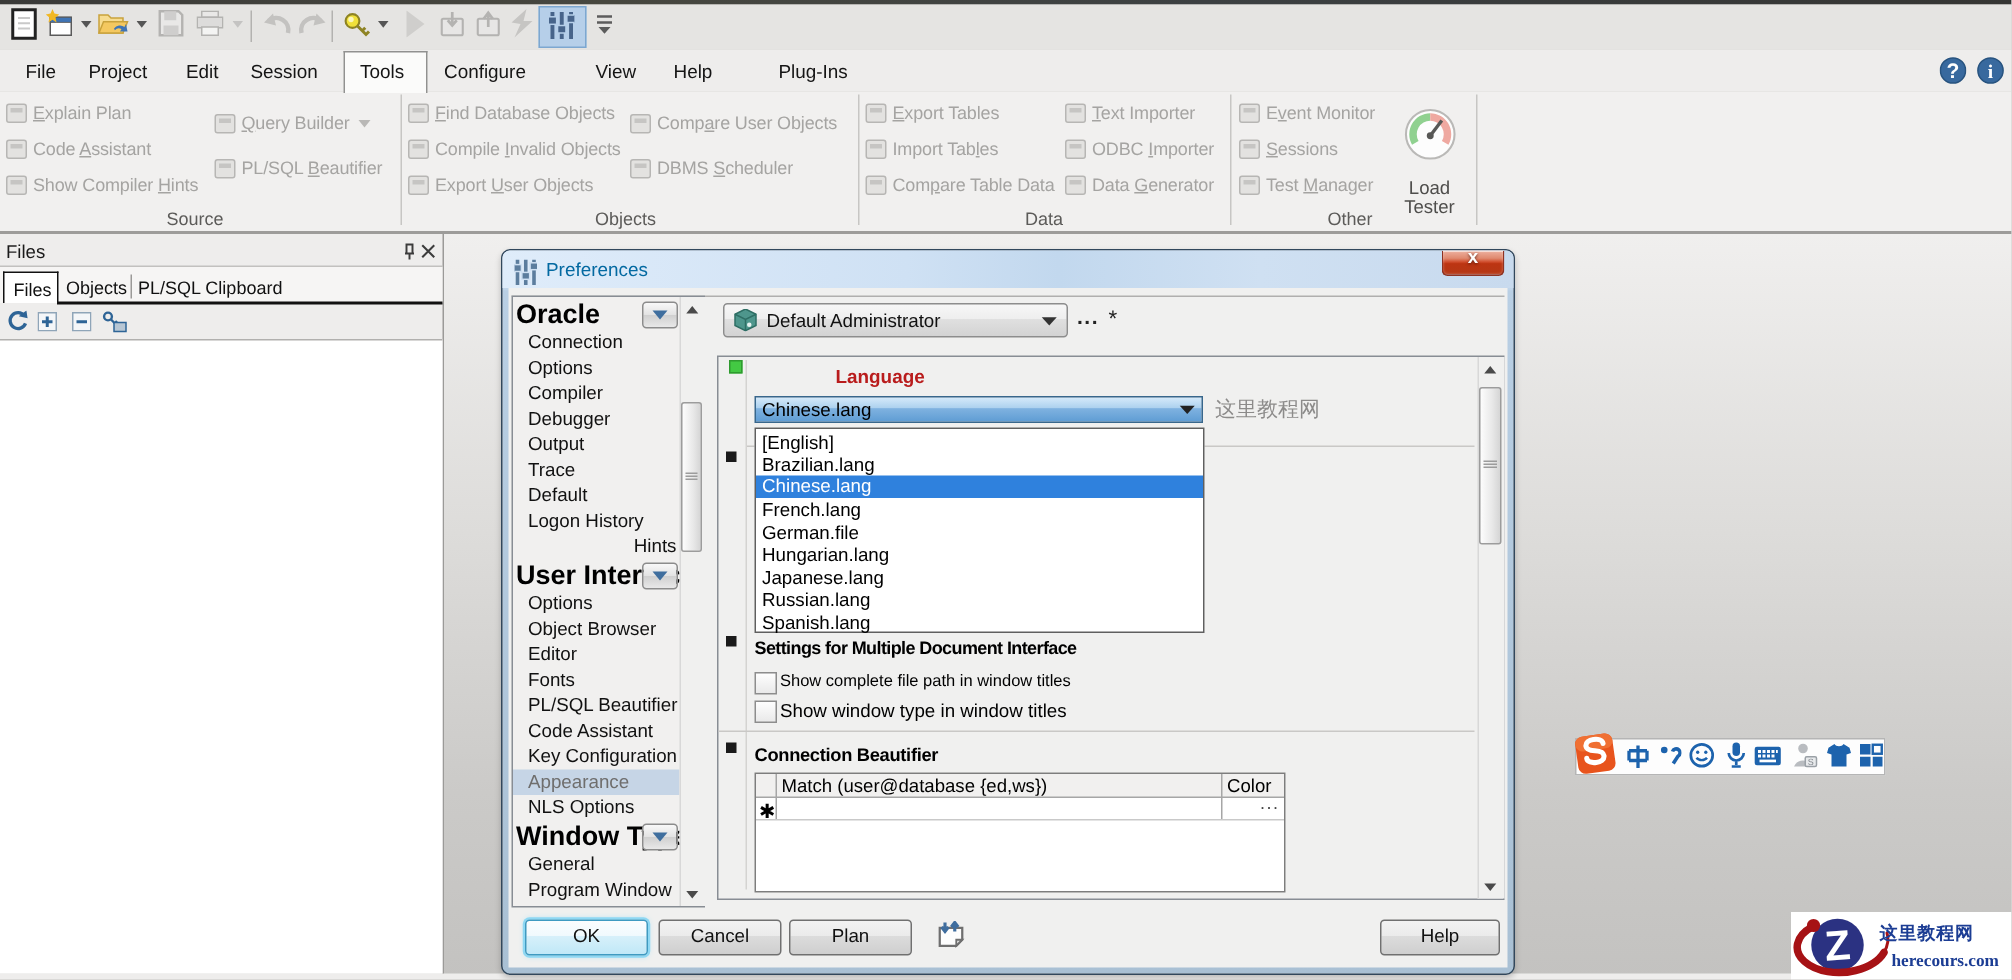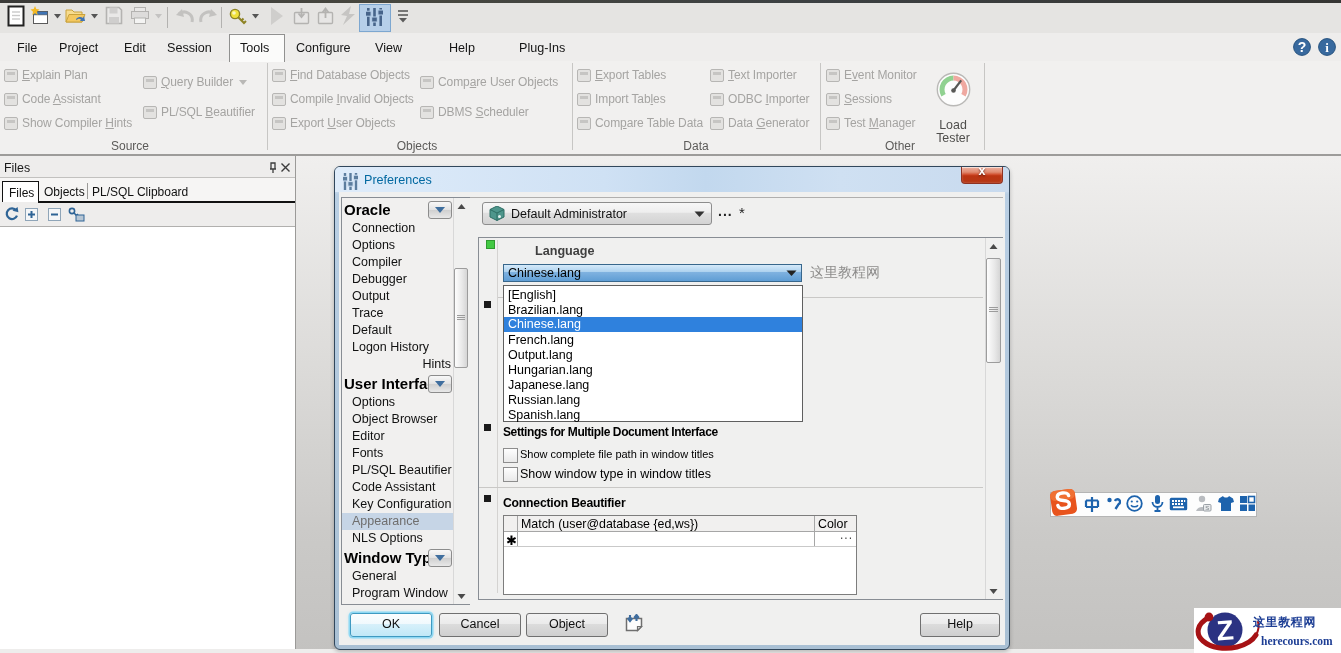--- a/index.html
+++ b/index.html
@@ -8,21 +8,21 @@
   .abs{position:absolute;}
   .txt{white-space:nowrap;}
   svg{display:block;}
   
   .ri{position:absolute;height:16px;display:flex;align-items:center;color:#a5a4a2;font-size:12px;letter-spacing:-0.1px;white-space:nowrap;}
   .ri u{text-decoration:underline;}
   .cap{position:absolute;top:139px;font-size:12px;color:#5c5b59;width:120px;text-align:center;}
   .vsep{position:absolute;top:63px;height:87px;width:1px;background:#c7c6c4;}
   
   .nitem{position:absolute;left:352px;width:99px;height:17px;line-height:17px;font-size:12.5px;color:#111;white-space:nowrap;}
-  .nhead{position:absolute;left:344px;height:17px;line-height:17px;font-size:15px;font-weight:bold;color:#000;white-space:nowrap;}
+  .nhead{position:absolute;left:344px;height:17px;line-height:17px;font-size:18px;font-weight:bold;color:#000;white-space:nowrap;}
   .ddbtn{position:absolute;width:22px;height:16px;border:1px solid #8c8c8c;border-radius:3px;
          background:linear-gradient(#f8f8f8,#e2e2e2 50%,#cfcfcf 50%,#e8e8e8);}
   .ddbtn:after{content:"";position:absolute;left:6px;top:5px;border-left:5px solid transparent;border-right:5px solid transparent;border-top:6px solid #3f6e9e;}
   .litem{position:absolute;left:508px;width:290px;height:15px;line-height:15px;font-size:12.5px;color:#000;white-space:nowrap;}
   .btn{position:absolute;height:22px;border:1px solid #707070;border-radius:3px;
        background:linear-gradient(#f2f2f2,#ebebeb 45%,#dcdcdc 46%,#cfcfcf);
        font-size:12.5px;color:#111;text-align:center;line-height:21px;}
   .cb{position:absolute;width:13px;height:13px;border:1px solid #8d8d8d;background:linear-gradient(#fefefe,#e9e9e9);}
   .menu{position:absolute;top:41px;font-size:12.6px;color:#151515;white-space:nowrap;}
   .gic{display:inline-block;width:14px;height:13px;margin-right:4px;background:#e3e2e0;border:1px solid #b7b6b4;box-sizing:border-box;border-radius:2px;position:relative;}
@@ -151,21 +151,21 @@
   </path>
     </div>
   <div id="menubar">
     <div class="abs" style="left:229px;top:34px;width:54px;height:27px;background:#fbfbfa;border:1px solid #919190;border-bottom:none;"></div>
     <div class="menu" style="left:17px;">File</div>
     <div class="menu" style="left:59px;">Project</div>
     <div class="menu" style="left:124px;">Edit</div>
     <div class="menu" style="left:167px;">Session</div>
     <div class="menu" style="left:240px;">Tools</div>
     <div class="menu" style="left:296px;">Configure</div>
-    <div class="menu" style="left:375px;">View</div>
+    <div class="menu" style="left:397px;">View</div>
     <div class="menu" style="left:449px;">Help</div>
     <div class="menu" style="left:519px;">Plug-Ins</div>
     <svg class="abs" style="left:1293px;top:38px" width="18" height="18">
       <circle cx="9" cy="9" r="8.4" fill="#38699e" stroke="#27537f"></circle>
       <text x="9" y="14" text-anchor="middle" font-size="14" font-weight="bold" fill="#fff" font-family="Liberation Sans">?</text>
     </svg>
     <svg class="abs" style="left:1318px;top:38px" width="18" height="18">
       <circle cx="9" cy="9" r="8.4" fill="#38699e" stroke="#27537f"></circle>
       <text x="9" y="14" text-anchor="middle" font-size="13" font-weight="bold" fill="#fff" font-family="Liberation Serif">i</text>
     </svg>
@@ -391,21 +391,21 @@
         <path d="M0.5 0.5 L10.5 0.5 L5.5 6 Z" fill="#333"></path>
       </svg>
     <div class="abs txt" style="left:718px;top:203px;font-size:14px;font-weight:bold;color:#222;letter-spacing:1px;">...</div>
     <div class="abs txt" style="left:739px;top:204px;font-size:15px;color:#222;">*</div>
 
     <div class="abs" style="left:478px;top:237px;width:525px;height:363px;border:1px solid #888d94;background:#f0f0ef;box-sizing:border-box;"></div>
     <div class="abs" style="left:497px;top:240px;width:1px;height:353px;background:#d4d3d1;"></div>
     <div id="panel">
 
       <div class="abs" style="left:486px;top:240px;width:9px;height:9px;background:#43c943;border:1px solid #2f9a2f;box-sizing:border-box;"></div>
-      <div class="abs txt" style="left:487px;top:244px;font-size:12.6px;font-weight:bold;color:#404040;padding-left:48px;">Language</div>
+      <div class="abs txt" style="left:509px;top:244px;font-size:12.6px;font-weight:bold;color:#b91c1c;padding-left:48px;">Language</div>
       <div class="abs" style="left:503px;top:264px;width:299px;height:18px;border:1px solid #38678c;background:linear-gradient(#d5eafa,#abd0ee 45%,#7fb2e0 46%,#5f9dd4);box-sizing:border-box;"></div>
       <div class="abs txt" style="left:508px;top:266px;font-size:12.5px;color:#000;">Chinese.lang</div>
       <svg class="abs" style="left:786px;top:270px" width="11" height="7">
           <path d="M0.5 0.5 L10.5 0.5 L5.5 6 Z" fill="#222"></path>
         </svg>
       <div class="abs txt" style="left:810px;top:264px;font-size:14px;color:#8c8b8a;">这里教程网</div>
       <div class="abs" style="left:498px;top:297px;width:485px;height:1px;background:#c9c8c6;"></div>
       <div class="abs" style="left:484px;top:301px;width:7px;height:7px;background:#1a1a1a;"></div>
 
       <div class="abs" style="left:484px;top:424px;width:7px;height:7px;background:#1a1a1a;"></div>
@@ -427,21 +427,21 @@
       <div class="abs" style="left:504px;top:546px;width:352px;height:1px;background:#c9c9c9;"></div>
       <div class="abs txt" style="left:506px;top:533px;font-size:13px;color:#000;">✱</div>
       <div class="abs txt" style="left:840px;top:528px;font-size:12px;color:#444;letter-spacing:1px;">...</div>
 
       <div class="abs" style="left:503px;top:285px;width:300px;height:137px;border:1px solid #5f5f5f;background:#fff;box-sizing:border-box;"></div>
       <div class="litem" style="top:288px;">[English]</div>
       <div class="litem" style="top:303px;">Brazilian.lang</div>
       <div class="abs" style="left:504px;top:317px;width:298px;height:15px;background:#2f81dd;"></div>
       <div class="litem" style="top:317px;color:#fff;">Chinese.lang</div>
       <div class="litem" style="top:333px;">French.lang</div>
-      <div class="litem" style="top:348px;">Output.lang</div>
+      <div class="litem" style="top:348px;">German.file</div>
       <div class="litem" style="top:363px;">Hungarian.lang</div>
       <div class="litem" style="top:378px;">Japanese.lang</div>
       <div class="litem" style="top:393px;">Russian.lang</div>
       <div class="litem" style="top:408px;">Spanish.lang</div>
     </div>
 
     <div class="abs" style="left:985px;top:238px;width:17px;height:361px;background:#f0f0ef;border-left:1px solid #d8d8d8;"></div>
     <div class="abs" style="left:987px;top:240px;">
         <svg width="13" height="15">
           <path d="M2.5 9 L6.5 4 L10.5 9 Z" fill="#4a4a4a"></path>
@@ -450,21 +450,21 @@
     <div class="abs" style="left:987px;top:583px;">
         <svg width="13" height="15">
           <path d="M2.5 6 L6.5 11 L10.5 6 Z" fill="#4a4a4a"></path>
         </svg>
       </div>
     <div class="abs" style="left:986px;top:258px;width:15px;height:105px;border:1px solid #9c9c9c;border-radius:2px;background:linear-gradient(90deg,#fdfdfd,#e8e8e8 60%,#d5d5d5);box-sizing:border-box;"></div>
     <div class="abs" style="left:989px;top:307px;width:9px;height:1px;background:#9c9c9c;box-shadow:0 2px 0 #9c9c9c,0 4px 0 #9c9c9c;"></div>
 
     <div class="btn" style="left:350px;top:613px;width:80px;border-color:#3f9ac1;background:linear-gradient(#fbfdfe,#f0f9fd 45%,#d7f0fa 46%,#c0e8f7);box-shadow:0 0 0 1.5px #8ed8f3, 0 0 4px 0px #a5e0f5;">OK</div>
     <div class="btn" style="left:439px;top:613px;width:80px;">Cancel</div>
-    <div class="btn" style="left:526px;top:613px;width:80px;">Object</div>
+    <div class="btn" style="left:526px;top:613px;width:80px;">Plan</div>
     <svg class="abs" style="left:624px;top:614px" width="20" height="20" viewBox="0 0 20 20">
       <path d="M2.5 4.5 H17.5 V12.5 L13.5 16.5 H2.5 Z" fill="#fdfdfd" stroke="#6f6f6f" stroke-width="1.5"></path>
       <path d="M17.5 12.5 H13.5 V16.5 Z" fill="#e2e2e2" stroke="#6f6f6f" stroke-width="1.2"></path>
       <path d="M6 1 V6 M3.7 4 L6 7 L8.3 4" stroke="#3f6d9e" stroke-width="2.1" fill="none"></path>
       <path d="M12.5 7 V2 M10.2 4 L12.5 1 L14.8 4" stroke="#3f6d9e" stroke-width="2.1" fill="none"></path>
     </svg>
     <div class="btn" style="left:920px;top:613px;width:78px;">Help</div>
   </div>
   <div id="sogou">
     <div class="abs" style="left:1050px;top:492px;width:207px;height:25px;background:#fdfdfd;border:1px solid #b5b5b5;box-sizing:border-box;"></div>

